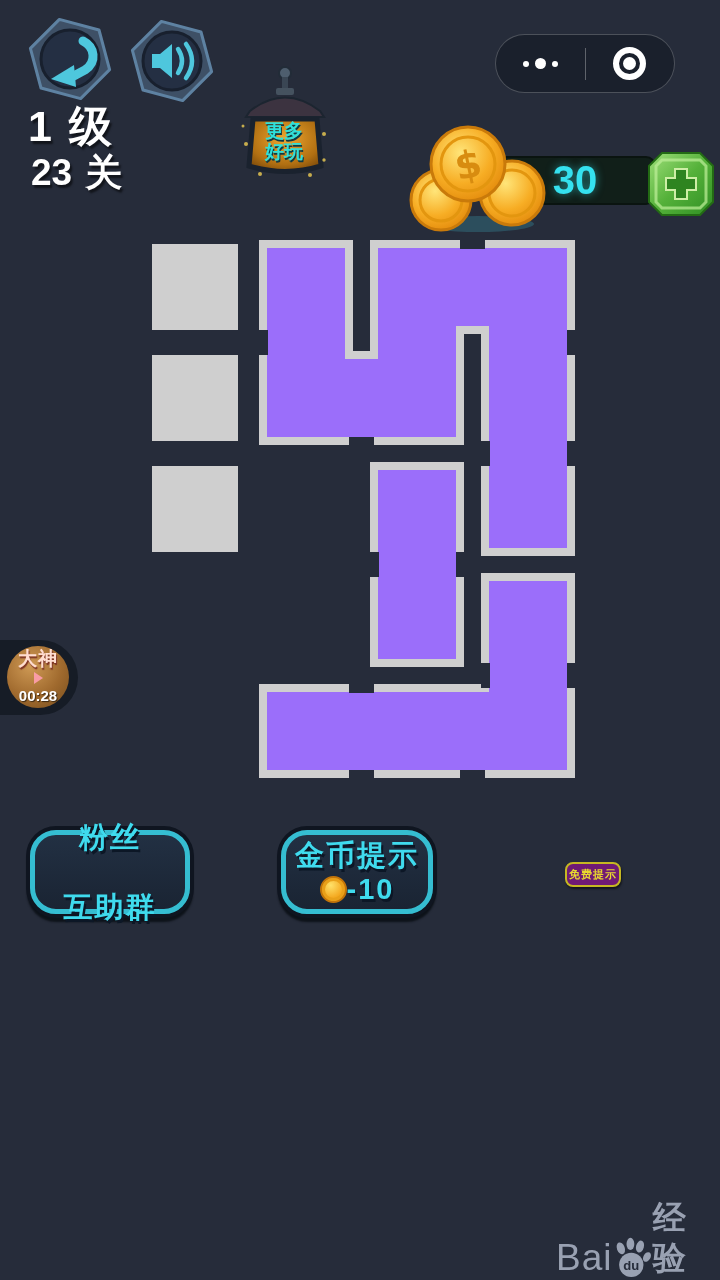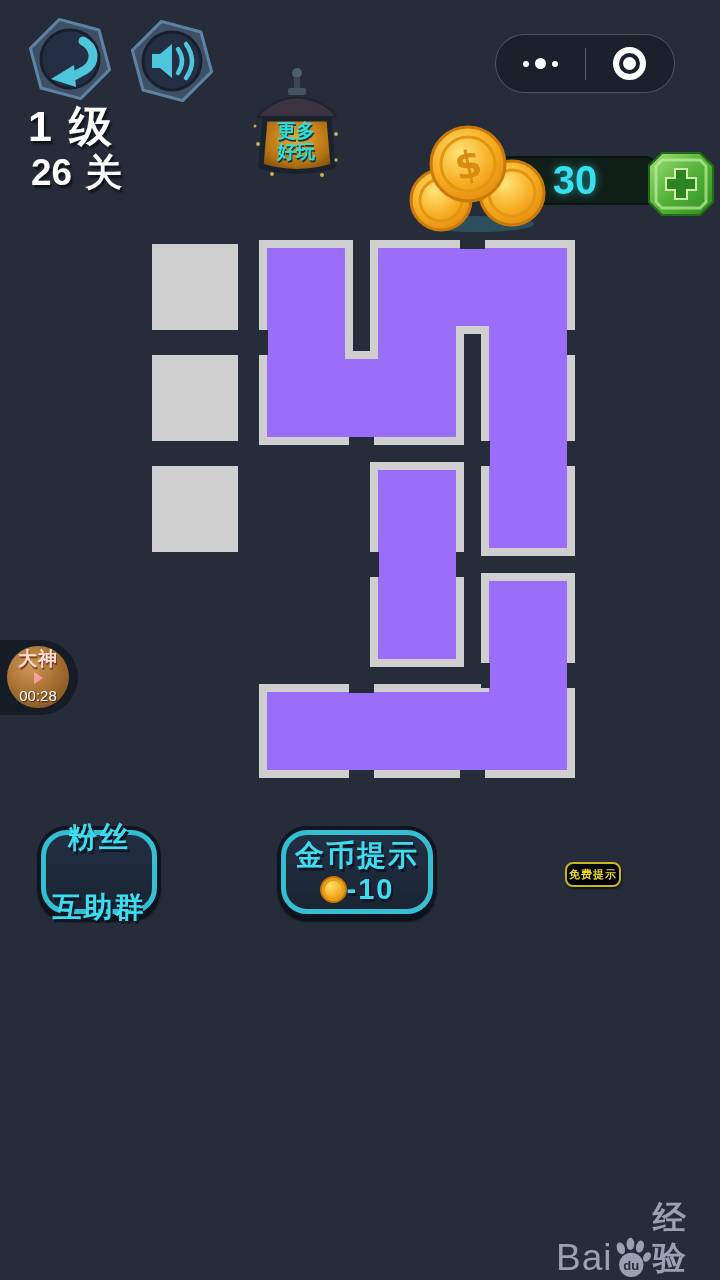--- a/index.html
+++ b/index.html
@@ -12,21 +12,21 @@
   .hexbtn.back{left:26px;top:16px;}
   .hexbtn.sound{left:128px;top:18px;}
 
   
   .biglabel{position:absolute;color:#ffffff;font-weight:bold;display:flex;align-items:baseline;
             text-shadow:2px 3px 2px rgba(0,0,0,.55);}
   .level{left:28px;top:98px;font-size:43px;gap:17px;}
   .stage{left:31px;top:148px;font-size:37px;gap:13px;}
 
   
-  .lantern{position:absolute;left:252px;top:64px;width:88px;height:114px;cursor:pointer;}
+  .lantern{position:absolute;left:240px;top:64px;width:88px;height:114px;cursor:pointer;}
   .lantern-text{position:absolute;left:14px;top:56px;width:60px;text-align:center;
                 font-size:19px;line-height:21px;font-weight:bold;color:#2fe0da;
                 text-shadow:1px 2px 0 #0d3b46;}
 
   
   .capsule{position:absolute;left:495px;top:34px;width:180px;height:59px;background:#1a202c;
            border:1.5px solid rgba(255,255,255,.22);border-radius:30px;display:flex;align-items:center;}
   .cap-half{flex:1;height:100%;display:flex;align-items:center;justify-content:center;cursor:pointer;}
   .dot{background:#fff;border-radius:50%;}
   .dot.s{width:6px;height:6px;}
@@ -50,38 +50,38 @@
   
   .badge{position:absolute;left:0;top:640px;width:78px;height:75px;background:#161c26;
          border-radius:0 38px 38px 0;cursor:pointer;}
   .badge-circle{position:absolute;left:7px;top:6px;width:62px;height:62px;border-radius:50%;
                 background:radial-gradient(circle at 38% 32%,#cf9a55,#a06a2e 55%,#774d1c 100%);}
   .badge-label{text-align:center;font-size:19px;font-weight:bold;color:#ffddd0;
                letter-spacing:1px;text-shadow:1px 2px 1px #7e3324;}
   .badge-play{position:absolute;left:27px;top:26px;width:0;height:0;border-left:9px solid #ff9fb0;
               border-top:6px solid transparent;border-bottom:6px solid transparent;opacity:.9;}
   .badge-time{position:absolute;bottom:4px;width:100%;text-align:center;font-size:15px;color:#fff;
-              font-weight:normal;text-shadow:1px 1px 1px rgba(0,0,0,.6);}
+              font-weight:bold;text-shadow:1px 1px 1px rgba(0,0,0,.6);}
 
   
   .btn-big{position:absolute;top:830px;height:84px;border:5px solid #35bdd1;border-radius:26px;
            background:linear-gradient(#223043,#1a2433);
            box-shadow:0 0 0 4px #0f1520,0 5px 2px 3px rgba(8,12,18,.8);
            display:flex;flex-direction:column;align-items:center;justify-content:center;gap:1px;
            color:#3fdbee;font-weight:bold;letter-spacing:2px;cursor:pointer;}
-  .btn-fans{left:41px;width:116px;gap:37px;}
+  .btn-fans{left:30px;width:160px;gap:37px;}
   .btn-hint{left:281px;width:152px;}
   .btn-line{font-size:29px;line-height:33px;text-shadow:2px 3px 0 #0c1726;}
   .btn-row{display:flex;align-items:center;font-size:29px;line-height:33px;
            text-shadow:2px 3px 0 #0c1726;}
   .coin-mini{width:27px;height:27px;border-radius:50%;display:inline-block;
              background:radial-gradient(circle at 38% 32%,#ffe169,#f4a81f 60%,#d87e06);
              border:2px solid #c27409;box-shadow:inset 0 0 0 3px #e9a019;}
   .btn-free{position:absolute;left:565px;top:862px;width:56px;height:25px;border:2px solid #c6b822;
-            border-radius:8px;background:#000000;color:#e8d92f;font-size:11px;font-weight:bold;
+            border-radius:8px;background:#701a75;color:#e8d92f;font-size:11px;font-weight:bold;
             display:flex;align-items:center;justify-content:center;letter-spacing:1px;
             box-shadow:1px 2px 2px rgba(0,0,0,.5);cursor:pointer;}
 
   
   .watermark{position:absolute;left:548px;top:1198px;width:165px;color:#99a1b2;}
   .wm-row{display:flex;align-items:flex-end;}
   .wm-bai{font-size:37px;font-weight:normal;letter-spacing:1px;line-height:40px;margin-left:8px;}
   .wm-paw{width:42px;height:46px;margin:0 1px -2px 1px;}
   .wm-cn{font-size:33px;font-weight:bold;line-height:40px;}
 </style>
@@ -111,21 +111,21 @@
         <path d="M58,26 q12,17 0,34" stroke="#4ec7dd" stroke-width="4.5" fill="none" stroke-linecap="round"></path>
       </g>
     </svg>
   </div>
 
   <div class="biglabel level">
     <span>1</span>
     <span>级</span>
   </div>
   <div class="biglabel stage">
-    <span>26</span>
+    <span>23</span>
     <span>关</span>
   </div>
 
   <div class="lantern">
     <svg viewBox="0 0 88 114" width="88" height="114">
       <defs>
         <radialGradient id="lant" cx="50%" cy="38%" r="75%">
           <stop offset="0%" stop-color="#f0a62e"></stop>
           <stop offset="65%" stop-color="#b06f12"></stop>
           <stop offset="100%" stop-color="#6b3f08"></stop>

